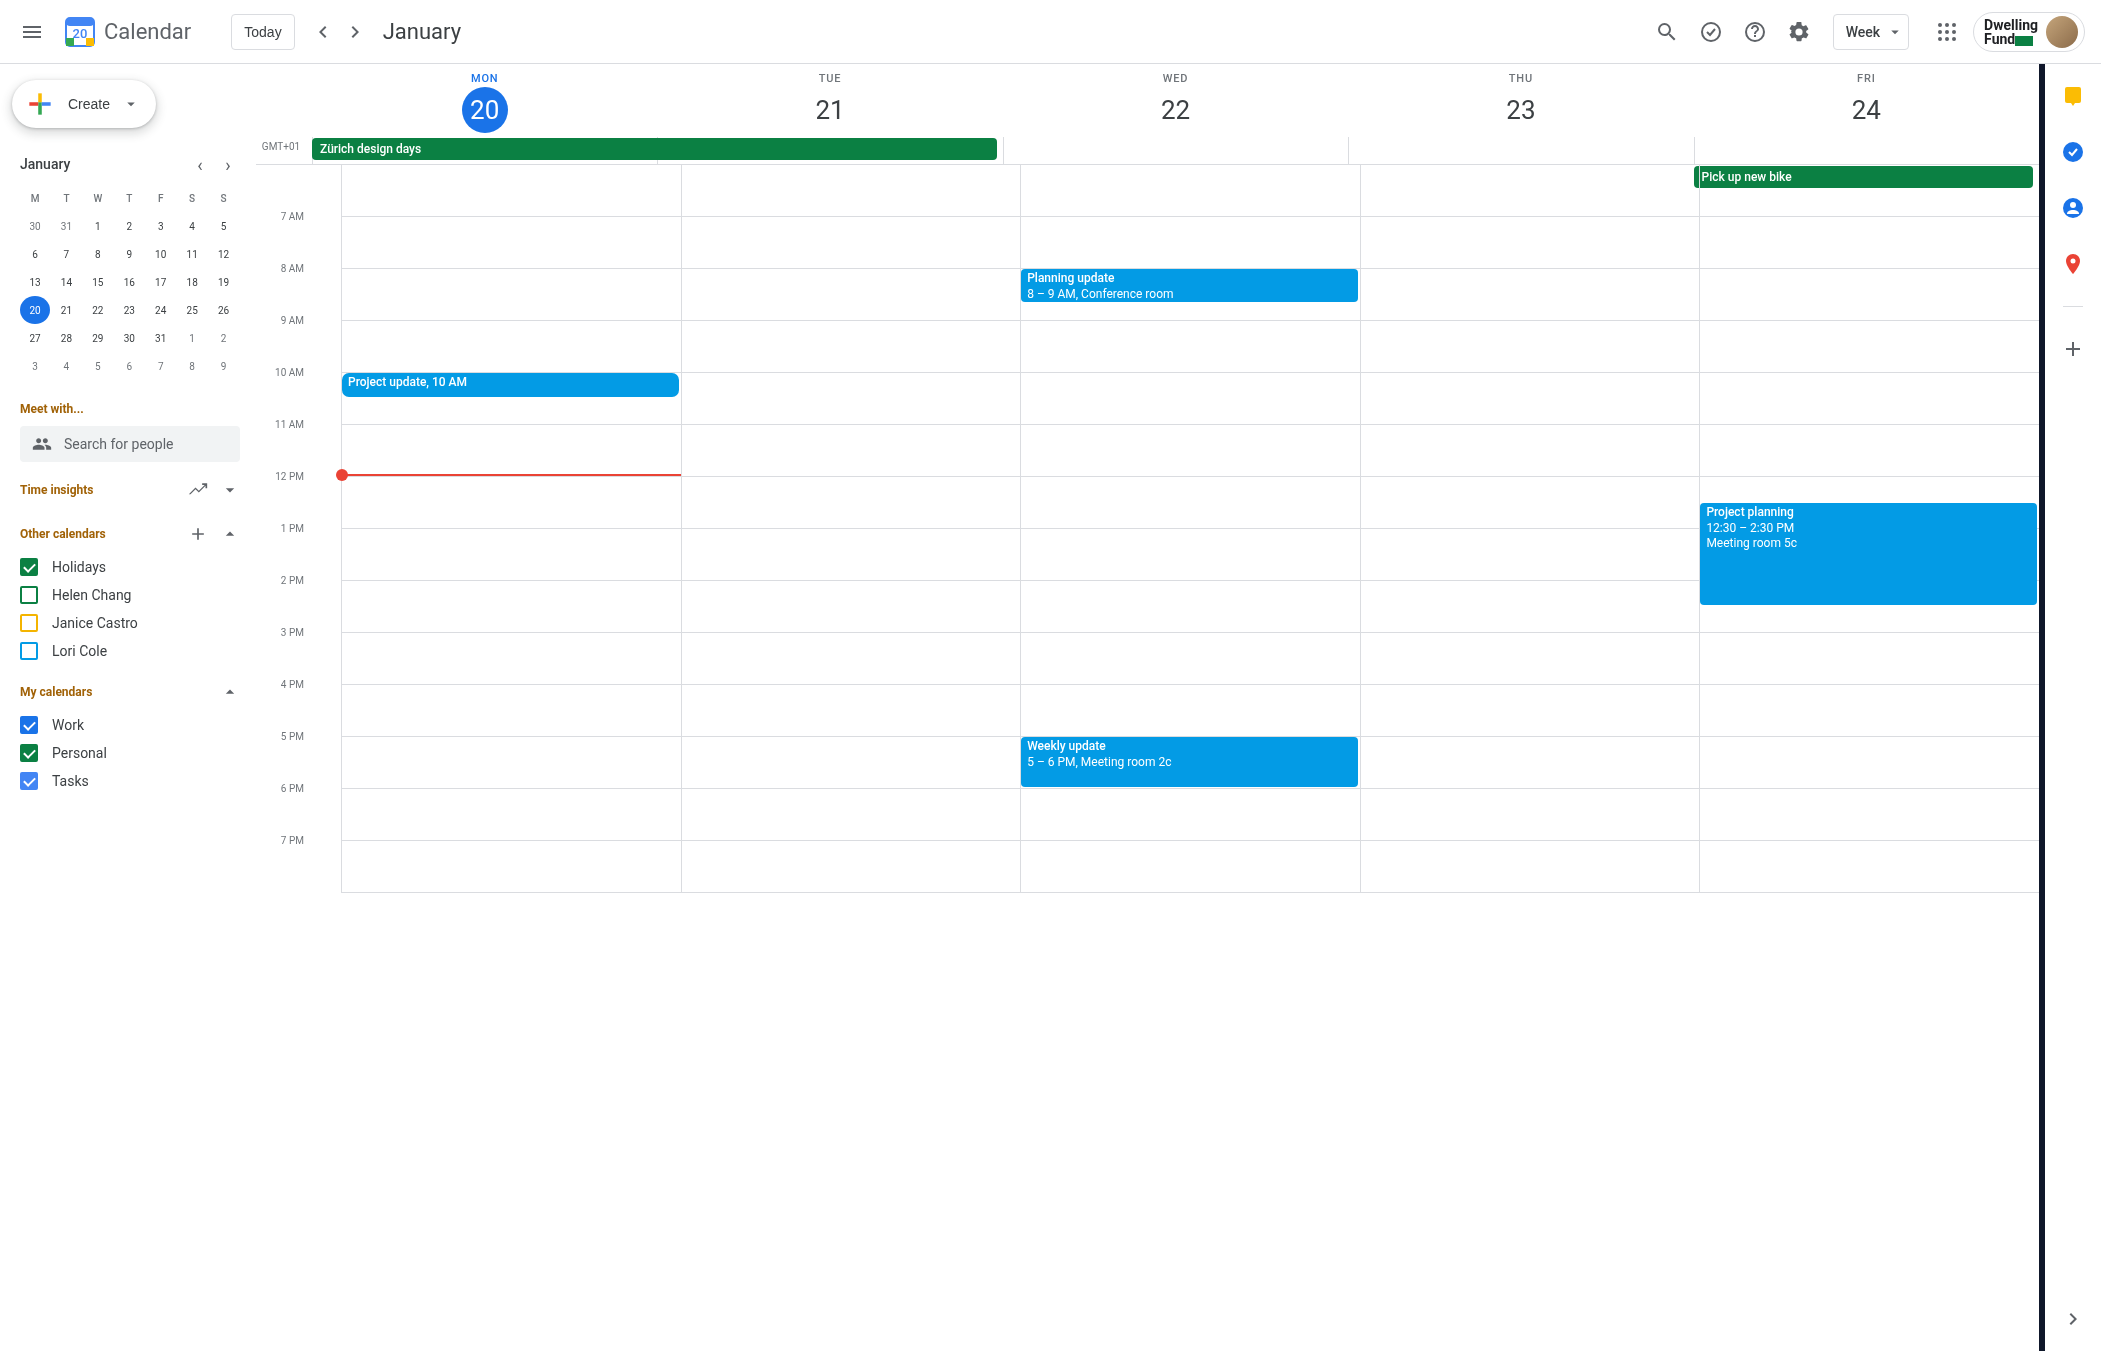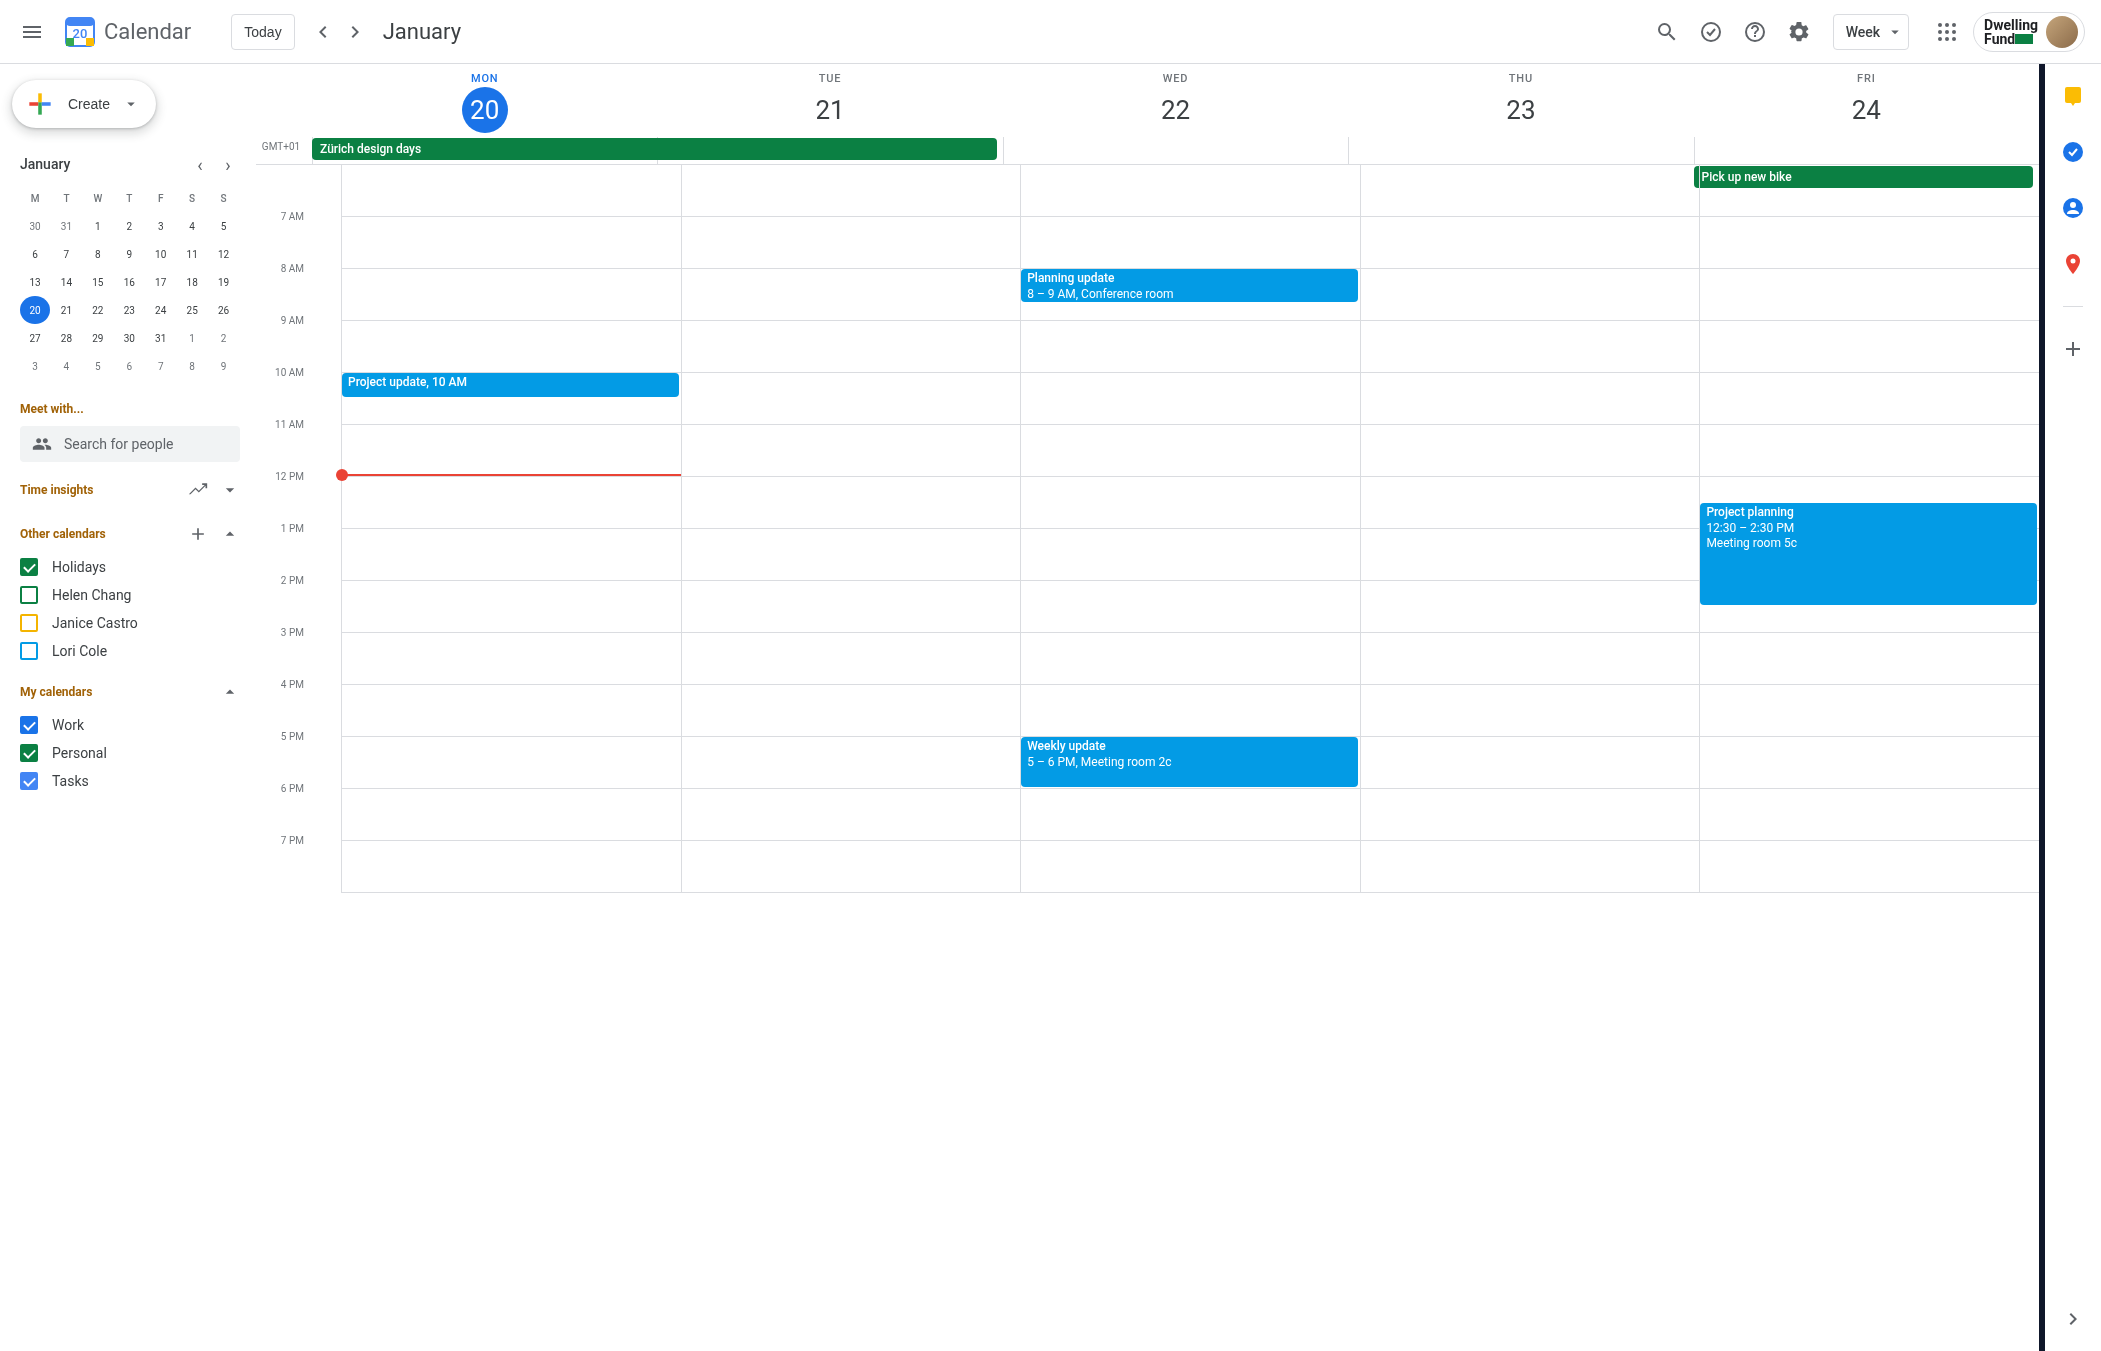--- a/index.html
+++ b/index.html
@@ -162,21 +162,21 @@
           <circle cx="12" cy="12" r="2" fill="#5f6368"></circle>
           <circle cx="19" cy="12" r="2" fill="#5f6368"></circle>
           <circle cx="5" cy="19" r="2" fill="#5f6368"></circle>
           <circle cx="12" cy="19" r="2" fill="#5f6368"></circle>
           <circle cx="19" cy="19" r="2" fill="#5f6368"></circle>
         </svg>
     </div>
     <div class="org-chip">
       <div>
         <div class="org-name">Dwelling</div>
-        <div style="display:flex;align-items:center;gap:0;">
+        <div style="display:flex;align-items:flex-end;gap:0;">
           <span class="org-name">Fund</span>
           <span style="display:inline-block;width:18px;height:10px;background:#0b8043;"></span>
         </div>
       </div>
       <div class="avatar"></div>
     </div>
   </div>
 
   <div class="body">
 
@@ -382,21 +382,21 @@
                 <div class="hour-line"></div>
                 <div class="hour-line"></div>
                 <div class="hour-line"></div>
                 <div class="hour-line"></div>
                 <div class="hour-line"></div>
                 <div class="hour-line"></div>
                 <div class="hour-line"></div>
                 <div class="hour-line"></div>
                 <div class="hour-line"></div>
                 <div class="hour-line"></div>
-                <div class="event" style="background: rgb(3, 155, 229); top: 208px; height: 24px;"><span class="event-title">Project update, 10 AM</span></div>
+                <div class="event" style="background: rgb(3, 155, 229); top: 208px; height: 24px; border-radius: 7px;"><span class="event-title">Project update, 10 AM</span></div>
                 <div class="now-line" style="top: 309.4px;">
                   <div class="now-dot"></div>
                 </div>
               </div>
               <div class="day-col">
                 <div class="hour-line"></div>
                 <div class="hour-line"></div>
                 <div class="hour-line"></div>
                 <div class="hour-line"></div>
                 <div class="hour-line"></div>

